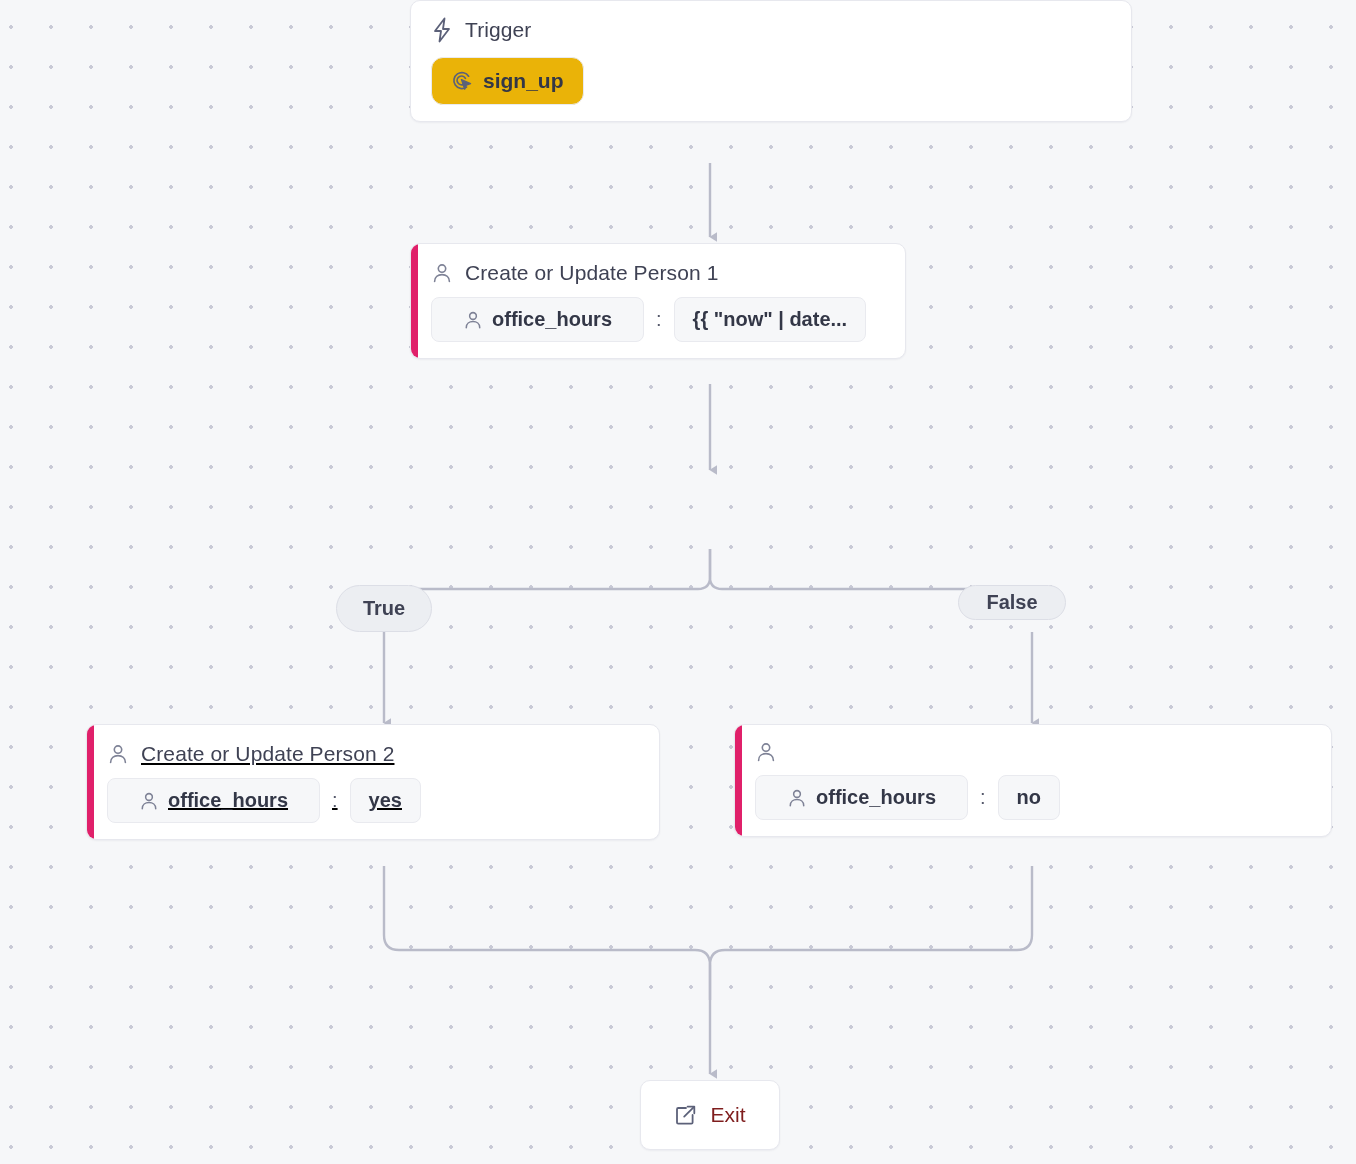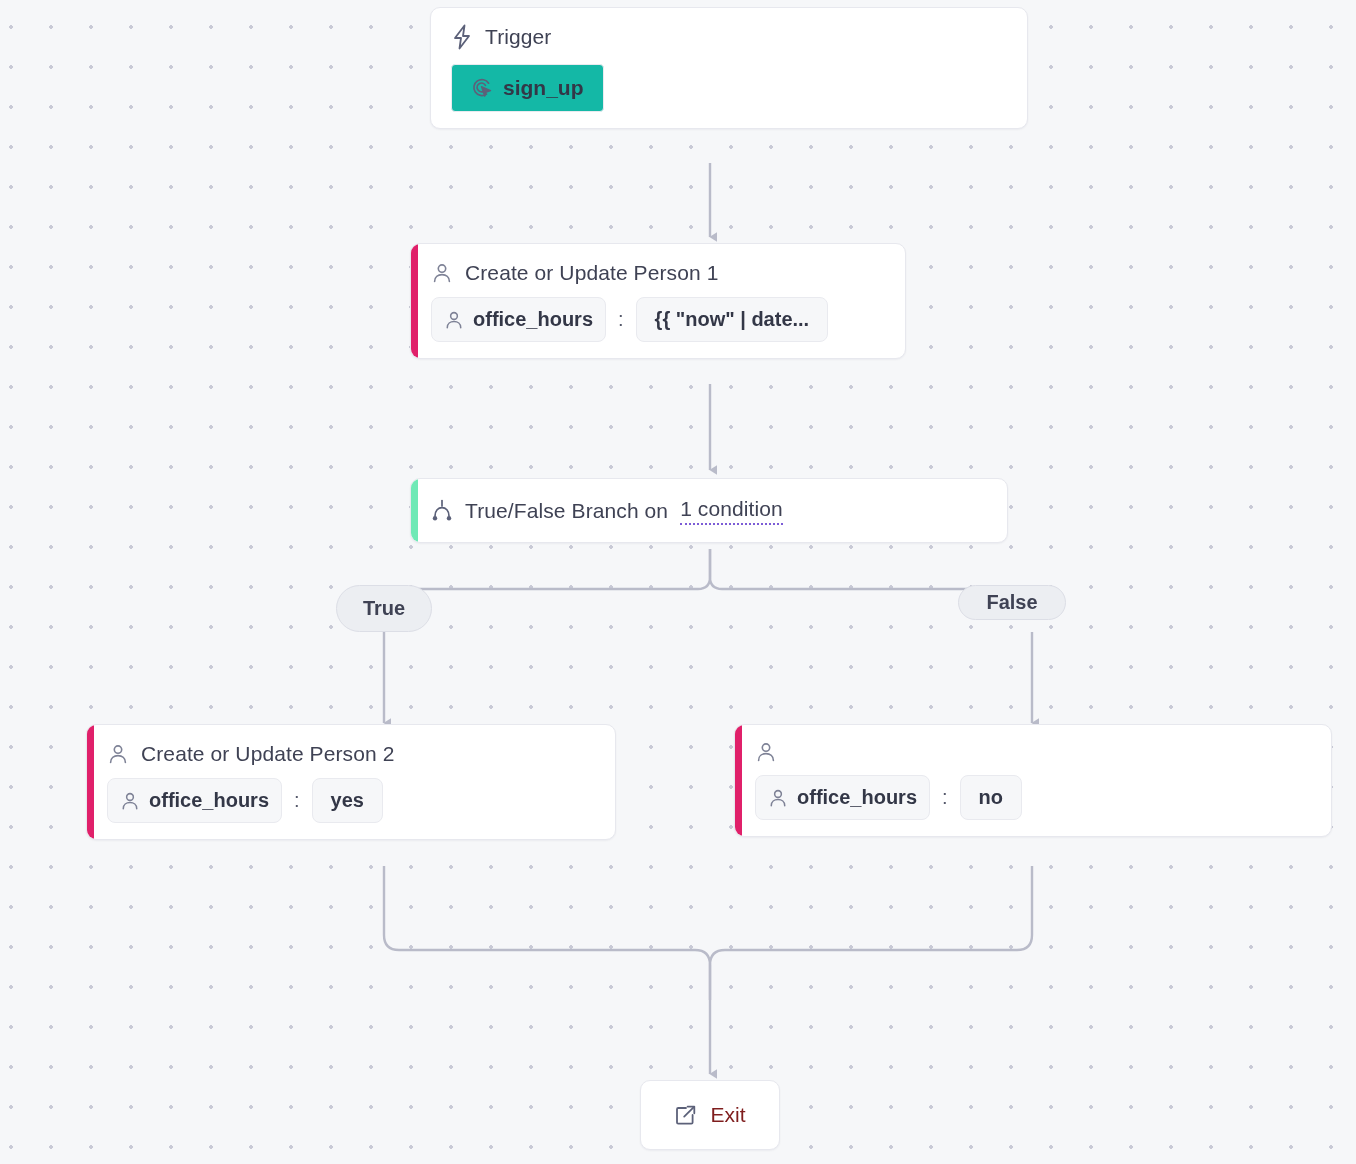--- a/index.html
+++ b/index.html
@@ -67,41 +67,41 @@
     gap: 10px;
     margin-top: 12px;
   }
   .chip {
     display: flex;
     align-items: center;
     gap: 9px;
     background: #f6f7f9;
     border: 1px solid #e9eaef;
     border-radius: 8px;
-    padding: 10px 12px;
+    padding: 10px 31px;
     font-size: 20px;
     font-weight: bold;
     color: #333747;
     white-space: nowrap;
   }
   .chip.plain { padding: 10px 18px; }
   .colon {
     font-size: 20px;
     color: #55596b;
     padding: 0 2px;
   }
 
   
   .trigger-pill {
     display: inline-flex;
     align-items: center;
     gap: 10px;
-    background: #14b8a6;
+    background: #eab308;
     border: 1px solid #e9eaef;
-    border-radius: 4px;
+    border-radius: 12px;
     padding: 11px 19px;
     font-size: 21px;
     font-weight: bold;
     color: #333747;
     margin-top: 14px;
   }
 
   
   .exit-node {
     position: absolute;
@@ -158,21 +158,21 @@
       <path d="M384,632 L384,723" marker-end="url(#arw)"></path>
 
       <path d="M1032,632 L1032,723" marker-end="url(#arw)"></path>
 
       <path d="M384,866 L384,935 Q384,950 399,950 L695,950 Q710,950 710,965 L710,1074" marker-end="url(#arw)"></path>
 
       <path d="M1032,866 L1032,935 Q1032,950 1017,950 L725,950 Q710,950 710,965 L710,1000"></path>
     </g>
   </svg>
 
-  <div class="node" style="left:410px; top:7px; width:598px;margin-left:20px;">
+  <div class="node" style="left:410px; top:0; width:722px;">
     <div class="node-inner">
       <div class="node-title">
         <span class="icon">
           <svg width="22" height="26" viewBox="0 0 22 26" fill="none" stroke="#5c6179" stroke-width="1.8" stroke-linejoin="round" stroke-linecap="round">
             <path d="M13.5 1.5 L4 14 L10 14 L8.5 24.5 L18 12 L12 12 Z"></path>
           </svg>
         </span>
         <span class="ttxt">Trigger</span>
       </div>
       <div class="trigger-pill">
@@ -211,46 +211,29 @@
           <span>office_hours</span>
         </span>
         <span class="colon">:</span>
         <span class="chip plain">
           <span>{{ "now" | date...</span>
         </span>
       </div>
     </div>
   </div>
 
-  <div class="node" style="left:410px; top:478px; width:598px;">
-    <div class="accent" style="background:#6fe9b6;"></div>
-    <div class="node-inner" style="padding:17px 18px 17px 20px;">
-      <div class="node-title">
-        <span class="icon">
-          <svg width="22" height="24" viewBox="0 0 22 24" fill="none" stroke="#5c6179" stroke-width="1.7" stroke-linecap="round">
-            <path d="M11 1.5 L11 7"></path>
-            <path d="M4 17 C4 11.5 7.3 8.6 11 8.6 C14.7 8.6 18 11.5 18 17"></path>
-            <circle cx="4" cy="19.3" r="2.2" fill="#5c6179" stroke="none"></circle>
-            <circle cx="18" cy="19.3" r="2.2" fill="#5c6179" stroke="none"></circle>
-          </svg>
-        </span>
-        <span class="ttxt">True/False Branch on</span>
-        <span class="dotted-link">1 condition</span>
-      </div>
-    </div>
-  </div>
 
   <div class="branch-pill" style="left:336px; top:585px; width:96px; height:47px;">
     <span>True</span>
   </div>
   <div class="branch-pill" style="left:958px; top:585px; width:108px; height:35px;">
     <span>False</span>
   </div>
 
-  <div class="node" style="left:86px; top:724px; width:530px;">
+  <div class="node" style="left:86px; top:724px; width:574px;text-decoration:underline;">
     <div class="accent" style="background:#e0206a;"></div>
     <div class="node-inner">
       <div class="node-title">
         <span class="icon">
           <svg width="22" height="22" viewBox="0 0 22 22" fill="none" stroke="#7e8296" stroke-width="1.6" stroke-linecap="round">
             <circle cx="11" cy="6.6" r="3.7"></circle>
             <path d="M3.6 19.4 C3.6 14.9 7 12.6 11 12.6 C15 12.6 18.4 14.9 18.4 19.4"></path>
           </svg>
         </span>
         <span class="ttxt">Create or Update Person 2</span>

